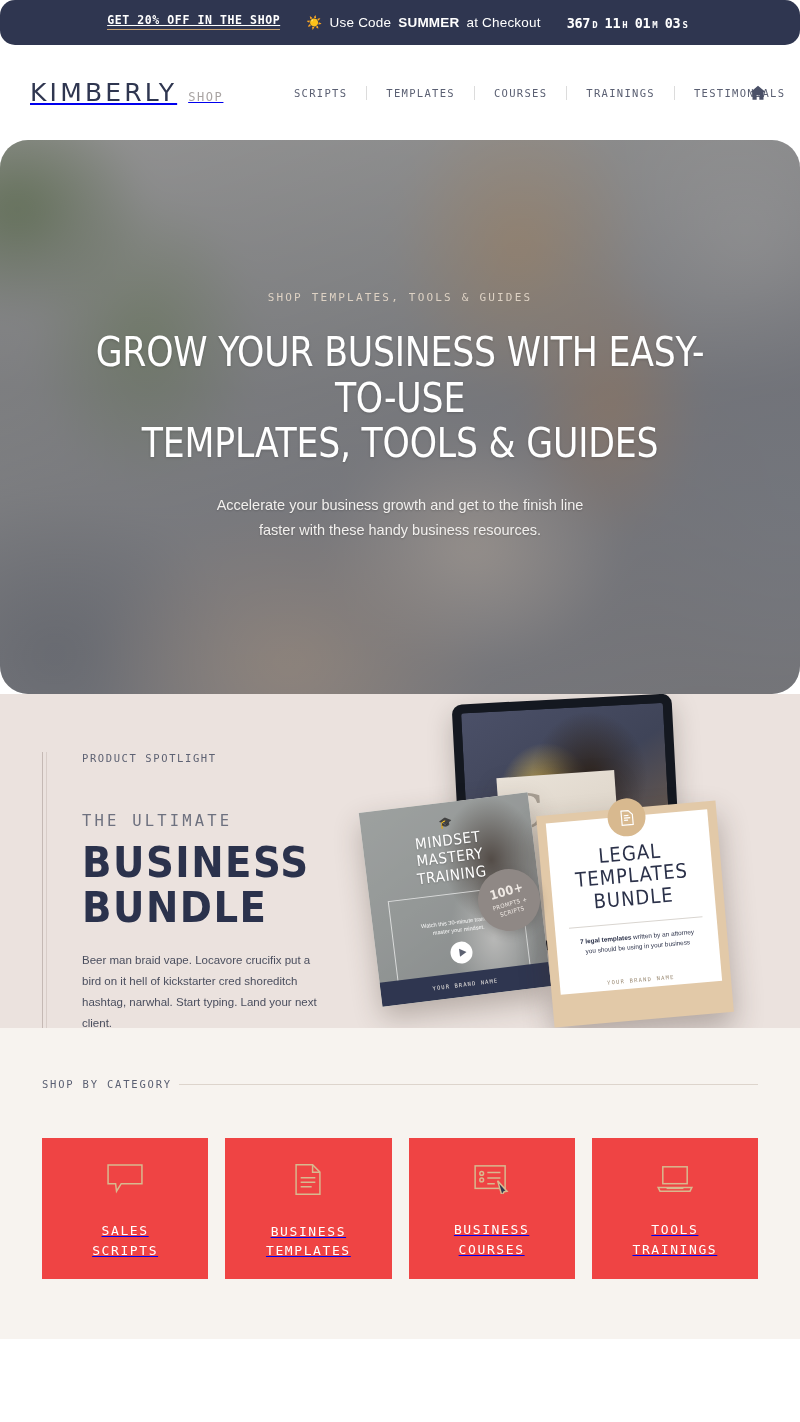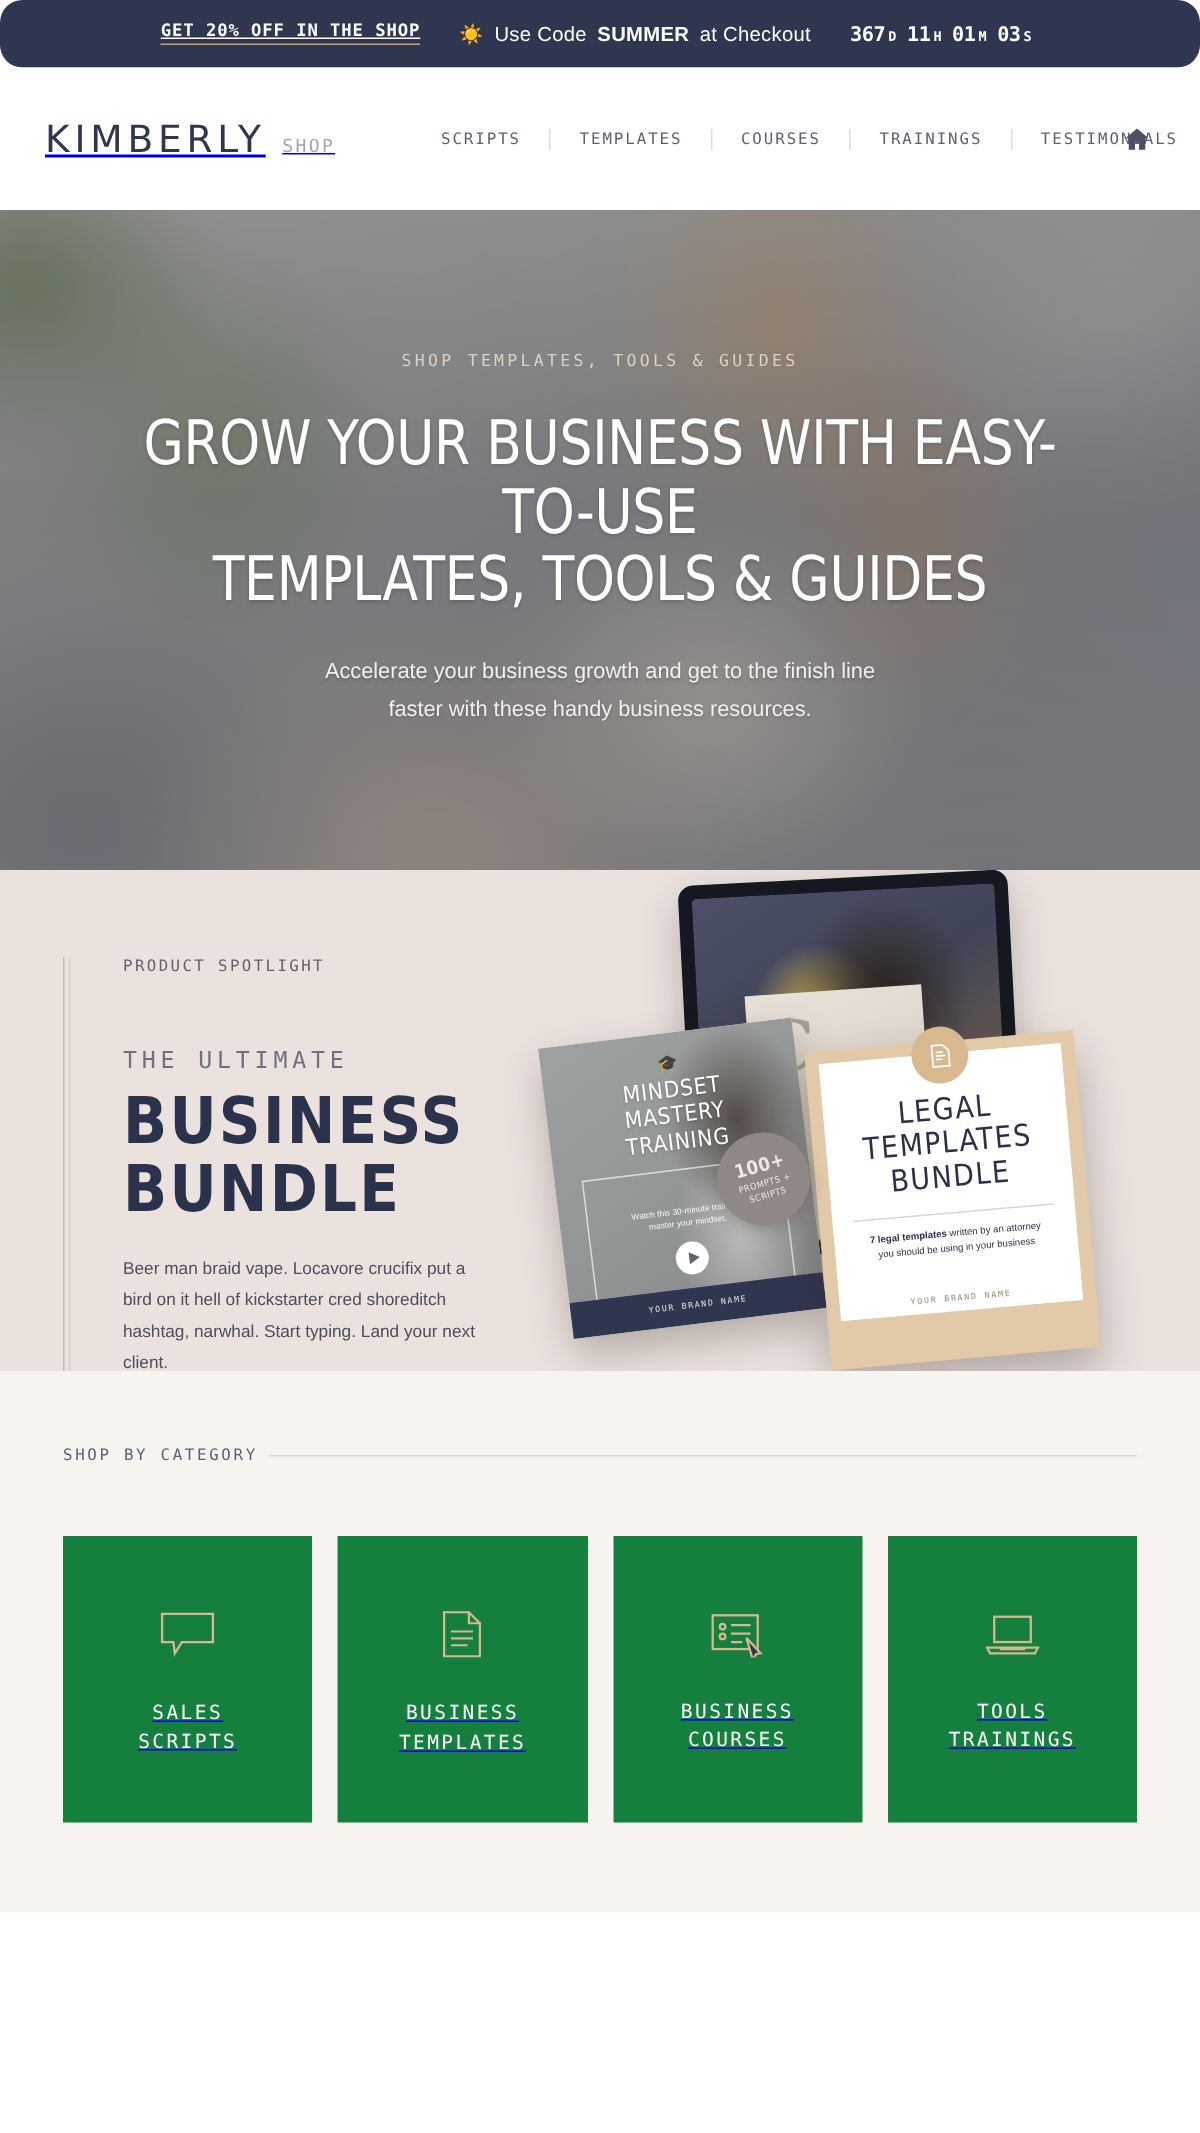--- a/index.html
+++ b/index.html
@@ -65,22 +65,22 @@
     border-left:1px solid #dcdcdc; line-height:14px;
   }
   .nav-item:first-child { border-left:none; }
   .home-icon {
     position:absolute; right:32px; top:50%; transform:translateY(-50%);
     width:20px; height:20px; color:#4a5067;
   }
 
   
   .hero {
-    position:relative; width:100%; height:440px; overflow:hidden;
-    display:flex; flex-direction:column; align-items:center; justify-content:center;
+    position:relative; width:100%; height:554px; overflow:hidden;
+    display:flex; flex-direction:column; align-items:center; justify-content:center;border-radius:28px;
   }
   .hero-bg { position:absolute; inset:0; overflow:hidden; }
   .hero-photo {
     position:absolute; inset:-30px;
     background:
       radial-gradient(ellipse 180px 150px at 8% 18%, rgba(108,128,84,.85), rgba(108,128,84,0) 70%),
       radial-gradient(ellipse 150px 190px at 22% 38%, rgba(126,146,96,.6), rgba(126,146,96,0) 72%),
       radial-gradient(ellipse 170px 210px at 63% 24%, rgba(196,160,120,.75), rgba(196,160,120,0) 70%),
       radial-gradient(ellipse 120px 180px at 73% 48%, rgba(214,150,92,.45), rgba(214,150,92,0) 72%),
       radial-gradient(ellipse 250px 300px at 95% 62%, rgba(150,152,158,.85), rgba(150,152,158,0) 72%),
@@ -271,21 +271,21 @@
   
   .cats { background:#f7f3ef; width:100%; padding:50px 0 60px; position:relative; }
   .cats-head { display:flex; align-items:center; gap:7px; padding:0 42px; margin-bottom:48px; }
   .cats-title {
     font-family:"DejaVu Sans Mono", monospace;
     font-size:10.5px; letter-spacing:1.8px; color:#5b6073; white-space:nowrap;
   }
   .cats-line { flex:1; height:1px; background:#ddd4cc; }
   .cats-grid { display:flex; gap:17px; padding:0 42px; }
   .cat-card {
-    flex:1; height:191px; background:#15803d; cursor:pointer;
+    flex:1; height:141px; background:#ef4444; cursor:pointer;
     display:flex; flex-direction:column; align-items:center; justify-content:center;
     padding-top:6px;
   }
   .cat-icon { color:#d8b98f; margin-bottom:22px; }
   .cat-label {
     font-family:"DejaVu Sans Mono", monospace;
     font-size:13px; letter-spacing:1.6px; color:#ffffff;
     text-align:center; line-height:1.5;
   }
 </style>

